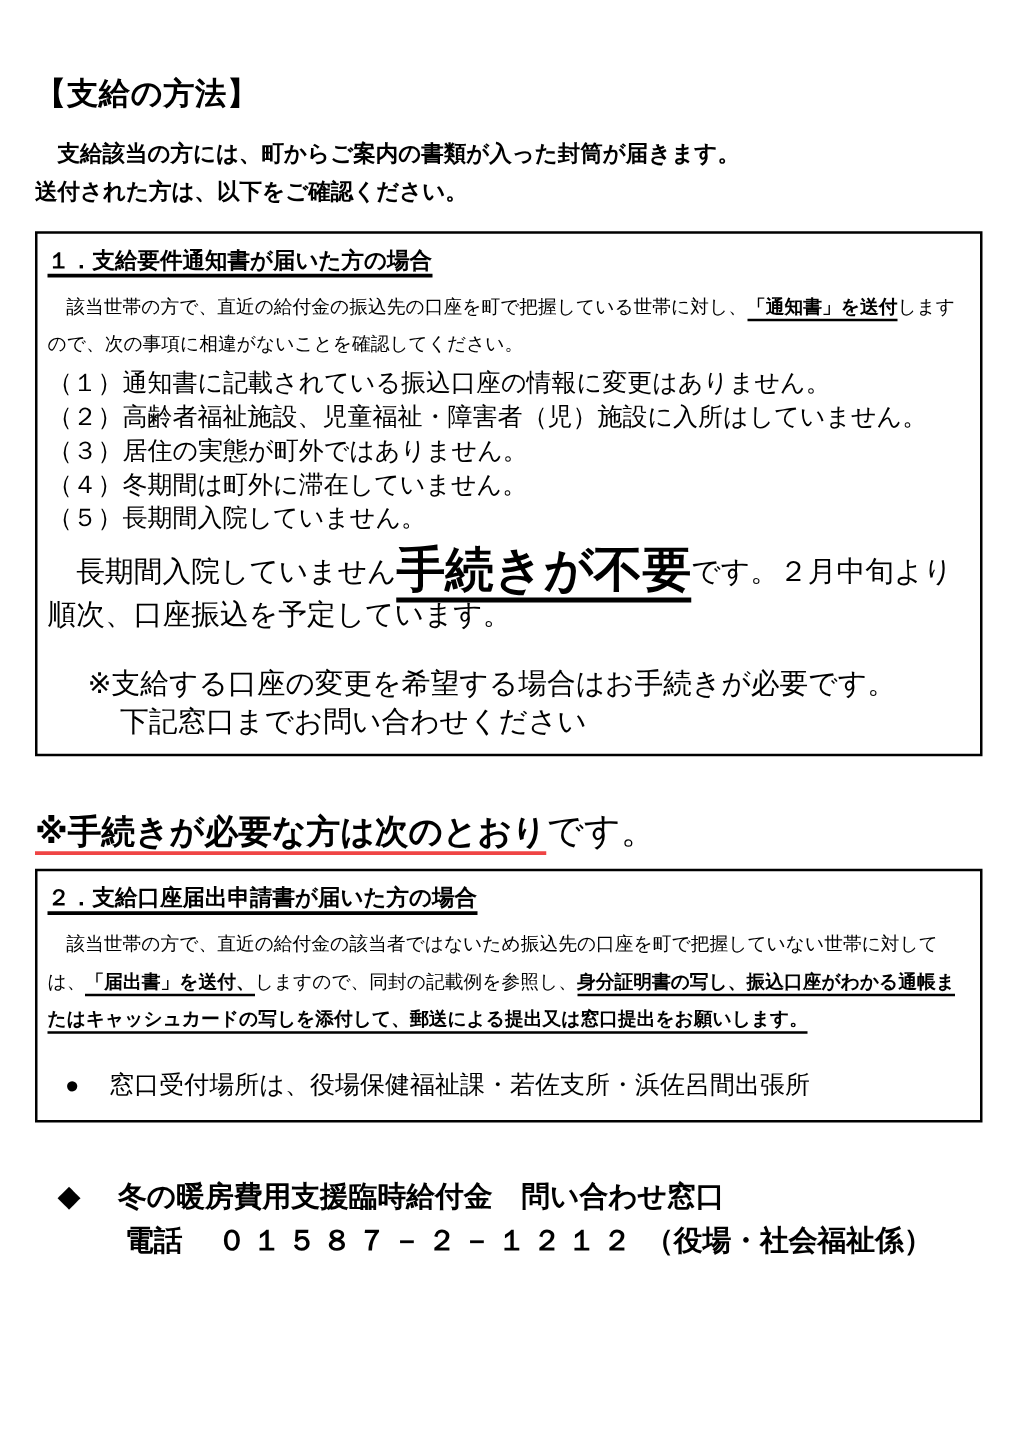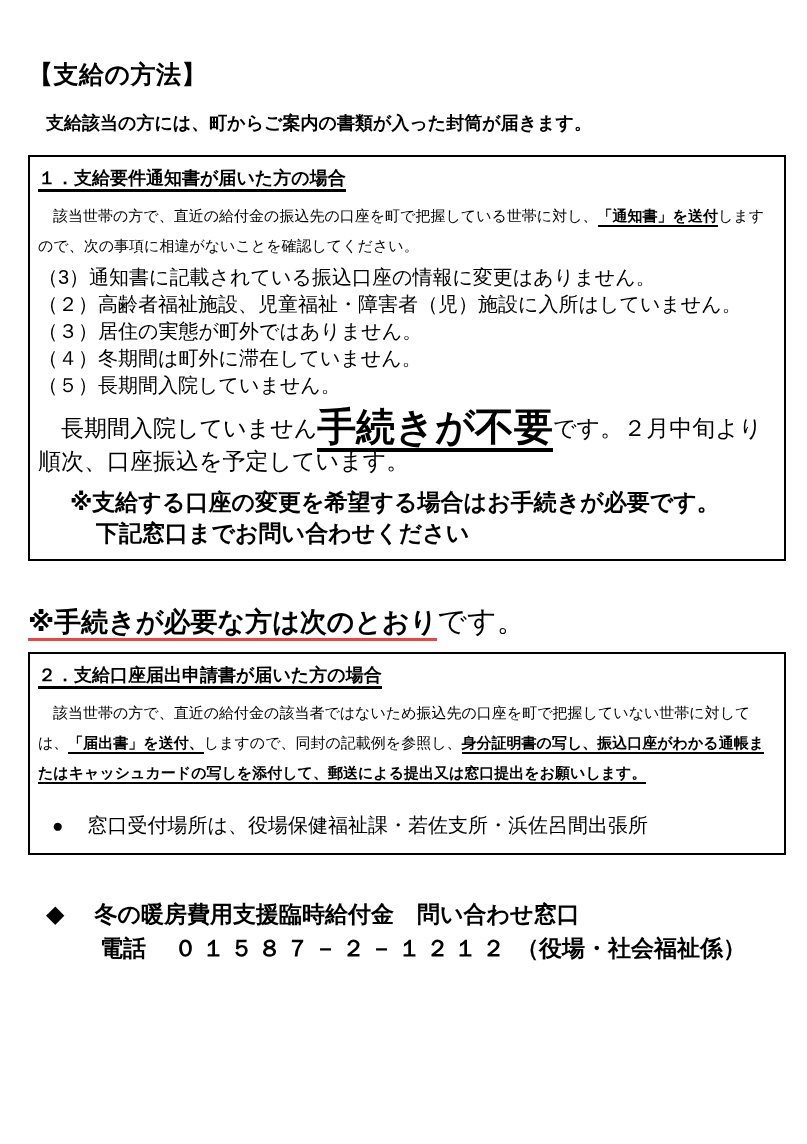--- a/index.html
+++ b/index.html
@@ -53,23 +53,23 @@
     margin-top: 8px;
     font-size: 23px; line-height: 31px;
   }
   .big-em {
     font-size: 39px; font-weight: bold; line-height: 1;
     border-bottom: 4px solid #000; padding-bottom: 0px;
     vertical-align: -4px;
   }
 
   .note {
-    margin-top: 10px;
+    margin-top: 24px;
     padding-left: 32px;
-    font-size: 23px; font-weight: bold; line-height: 31px;
+    font-size: 23px; font-weight: normal; line-height: 31px;
   }
   .note .line2 { padding-left: 26px; }
 
   .between-heading {
     margin-top: 42px;
     font-size: 27px; line-height: 36px;
   }
   .between-heading .u2 {
     font-weight: bold;
     border-bottom: 3px solid #ef4444; padding-bottom: 1px;
@@ -96,27 +96,27 @@
   .contact .phone-line { padding-left: 72px; }
   .phone-number { letter-spacing: 5px; padding: 0 6px 0 28px; }
 </style>
 </head>
 <body>
 
 <div class="page">
 
   <h1 class="doc-title">【支給の方法】</h1>
 
-  <p class="intro"><span>　支給該当の方には、町からご案内の書類が入った封筒が届きます。</span><br></p>
+  <p class="intro"><span>　支給該当の方には、町からご案内の書類が入った封筒が届きます。</span><br><span>送付された方は、以下をご確認ください。</span></p>
 
   <div class="box">
     <h2 class="box-heading"><span class="u">１．支給要件通知書が届いた方の場合</span></h2>
     <p class="body-para"><span>　該当世帯の方で、直近の給付金の振込先の口座を町で把握している世帯に対し、</span><span class="em">「通知書」を送付</span><span>しますので、次の事項に相違がないことを確認してください。</span></p>
     <div class="checklist">
-      <div>（3）通知書に記載されている振込口座の情報に変更はありません。</div>
+      <div>（１）通知書に記載されている振込口座の情報に変更はありません。</div>
       <div>（２）高齢者福祉施設、児童福祉・障害者（児）施設に入所はしていません。</div>
       <div>（３）居住の実態が町外ではありません。</div>
       <div>（４）冬期間は町外に滞在していません。</div>
       <div>（５）長期間入院していません。</div>
     </div>
     <p class="result-para"><span>　長期間入院していません</span><span class="big-em">手続きが不要</span><span>です。２月中旬より順次、口座振込を予定しています。</span></p>
     <p class="note"><span>※支給する口座の変更を希望する場合はお手続きが必要です。</span><br><span class="line2">下記窓口までお問い合わせください</span></p>
   </div>
 
   <h2 class="between-heading"><span class="u2">※手続きが必要な方は次のとおり</span><span class="tail">です。</span></h2>

